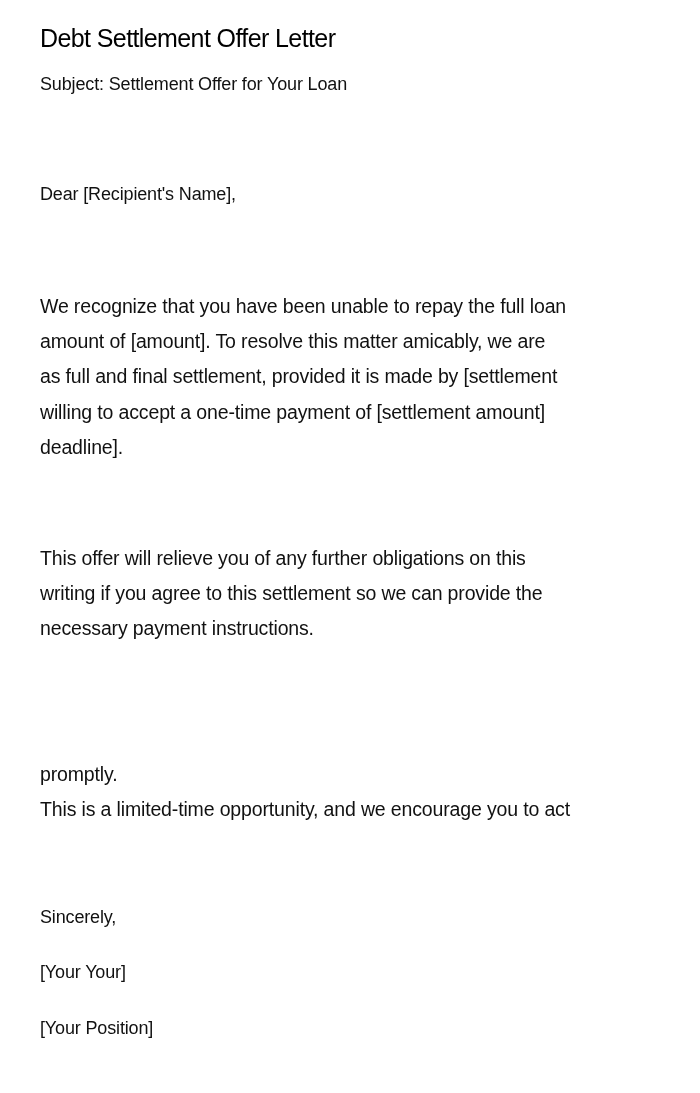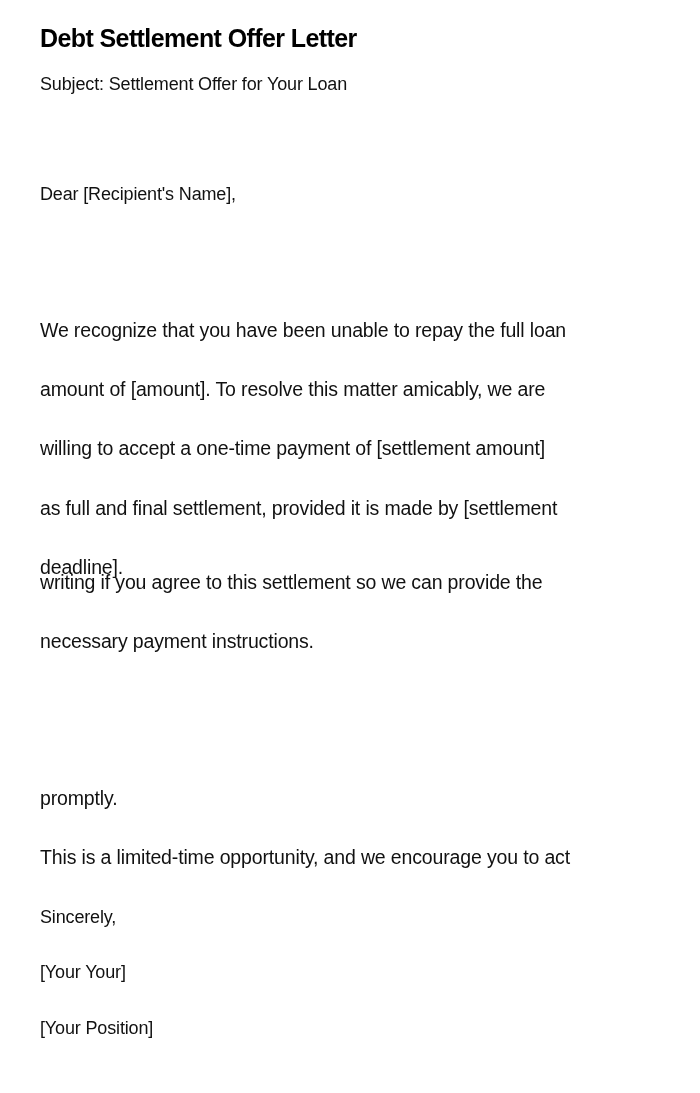--- a/index.html
+++ b/index.html
@@ -1,41 +1,42 @@
 <!DOCTYPE html>
 <html><head>
 <meta charset="utf-8">
 <style>
   html, body { margin: 0; padding: 0; background: #ffffff; }
   body { width: 700px; height: 1093px; position: relative; overflow: hidden;
          font-family: "Liberation Sans", "DejaVu Sans", sans-serif; color: #111111; }
   .page { position: absolute; left: 40px; top: 0; width: 620px; }
-  .title { position: absolute; left: 0; top: 24px; font-size: 25px; font-weight: bold;
+  .title { position: absolute; left: 0; top: 24px; font-size: 25px; font-weight: normal;
            letter-spacing: -0.6px; white-space: nowrap; color: #000; }
   .line { position: absolute; left: 0; font-size: 18px; white-space: nowrap; letter-spacing: -0.15px; }
   .para { position: absolute; left: 0; width: 610px; font-size: 19.5px; line-height: 35.2px; letter-spacing: -0.15px; }
-  .para span { display: block; white-space: nowrap; margin-top: 24px; }
+  .para span { display: block; white-space: nowrap; }
 </style>
 </head>
 <body>
 
 <div class="page">
   <div class="title">Debt Settlement Offer Letter</div>
   <div class="line" style="top:74px">Subject: Settlement Offer for Your Loan</div>
   <div class="line" style="top:184px">Dear [Recipient's Name],</div>
 
   <div class="para" style="top:289px">
     <span>We recognize that you have been unable to repay the full loan</span>
     <span>amount of [amount]. To resolve this matter amicably, we are</span>
+    <span>as full and final settlement, provided it is made by [settlement</span>
     <span>willing to accept a one-time payment of [settlement amount]</span>
-    <span>as full and final settlement, provided it is made by [settlement</span>
     <span>deadline].</span>
   </div>
 
   <div class="para" style="top:541px">
+    <span>This offer will relieve you of any further obligations on this</span>
     <span>writing if you agree to this settlement so we can provide the</span>
     <span>necessary payment instructions.</span>
   </div>
 
   <div class="para" style="top:757px">
     <span>promptly.</span>
     <span>This is a limited-time opportunity, and we encourage you to act</span>
   </div>
 
   <div class="line" style="top:907px">Sincerely,</div>

